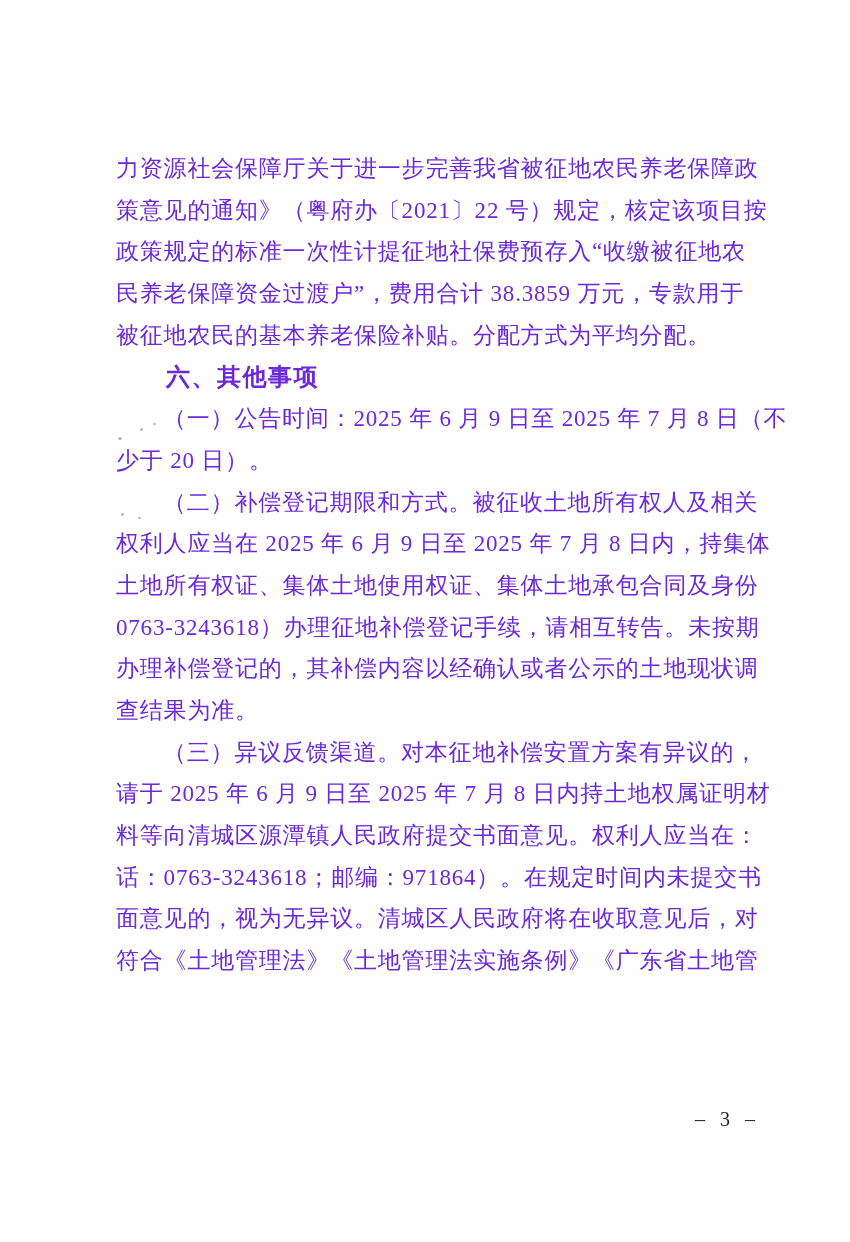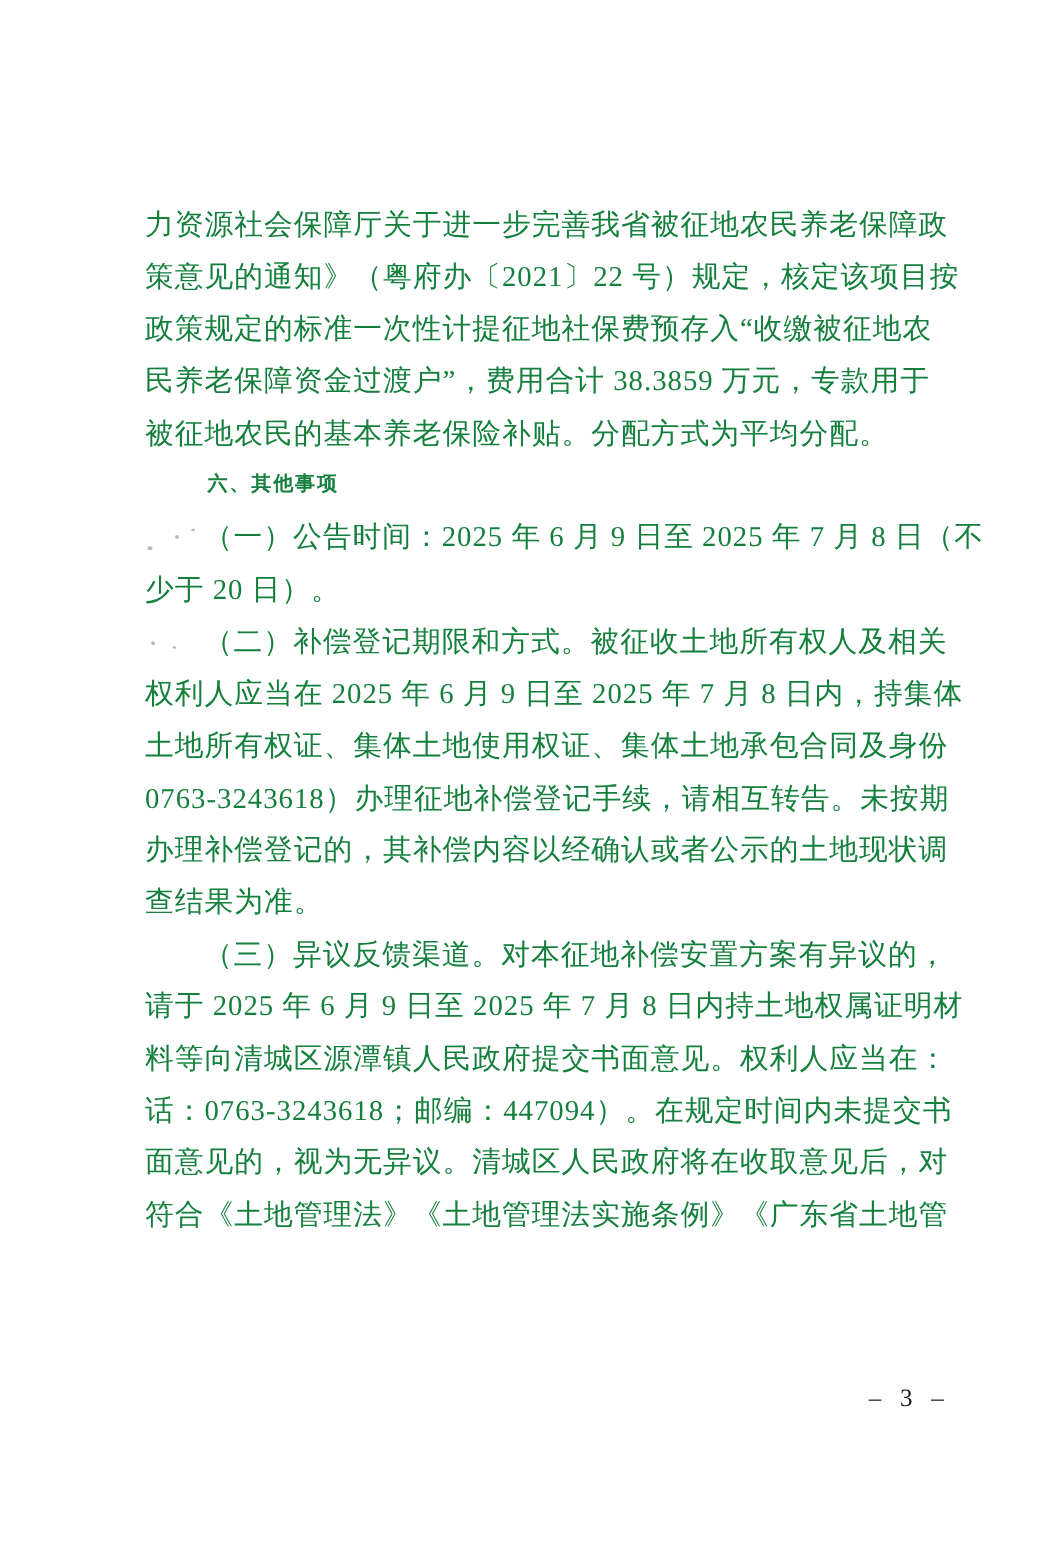--- a/index.html
+++ b/index.html
@@ -11,23 +11,23 @@
     position: relative;
     width: 850px;
     height: 1242px;
     background: #ffffff;
     overflow: hidden;
     font-family: "Liberation Serif", "DejaVu Serif", serif;
   }
   .content {
     position: absolute;
     left: 116px;
-    top: 159px;
+    top: 148px;
     width: 625px;
-    color: #15803d;
+    color: #6d28d9;
     font-size: 23px;
     line-height: 41.7px;
     letter-spacing: 0.8px;
   }
   .tline {
     height: 41.7px;
     text-align: justify;
     text-align-last: justify;
     white-space: nowrap;
   }
@@ -36,21 +36,21 @@
     text-align-last: left;
   }
   .tline.indent {
     text-indent: 47px;
   }
   .tline.heading {
     font-weight: 700;
     text-indent: 50px;
     text-align: left;
     text-align-last: left;
-    font-size: 16px;
+    font-size: 24px;
     font-family: "Liberation Sans", "DejaVu Sans", sans-serif;
     letter-spacing: 1.5px;
   }
   .page-number {
     position: absolute;
     left: 684px;
     top: 1108px;
     width: 84px;
     color: #1d1d1d;
     font-size: 20px;
@@ -82,21 +82,21 @@
       <div class="tline para-end">少于 20 日）。</div>
       <div class="tline indent">（二）补偿登记期限和方式。被征收土地所有权人及相关</div>
       <div class="tline">权利人应当在 2025 年 6 月 9 日至 2025 年 7 月 8 日内，持集体</div>
       <div class="tline">土地所有权证、集体土地使用权证、集体土地承包合同及身份</div>
       <div class="tline">0763-3243618）办理征地补偿登记手续，请相互转告。未按期</div>
       <div class="tline">办理补偿登记的，其补偿内容以经确认或者公示的土地现状调</div>
       <div class="tline para-end">查结果为准。</div>
       <div class="tline indent">（三）异议反馈渠道。对本征地补偿安置方案有异议的，</div>
       <div class="tline">请于 2025 年 6 月 9 日至 2025 年 7 月 8 日内持土地权属证明材</div>
       <div class="tline">料等向清城区源潭镇人民政府提交书面意见。权利人应当在：</div>
-      <div class="tline">话：0763-3243618；邮编：447094）。在规定时间内未提交书</div>
+      <div class="tline">话：0763-3243618；邮编：971864）。在规定时间内未提交书</div>
       <div class="tline">面意见的，视为无异议。清城区人民政府将在收取意见后，对</div>
       <div class="tline">符合《土地管理法》《土地管理法实施条例》《广东省土地管</div>
     </div>
 
   <div class="page-number">– 3 –</div>
 
   <div class="speckle" style="left:118px; top:437px; width:4px; height:3px;"></div>
   <div class="speckle" style="left:140px; top:428px; width:3px; height:3px;"></div>
   <div class="speckle" style="left:153px; top:423px; width:3px; height:2px;"></div>
   <div class="speckle" style="left:121px; top:513px; width:3px; height:3px;"></div>

